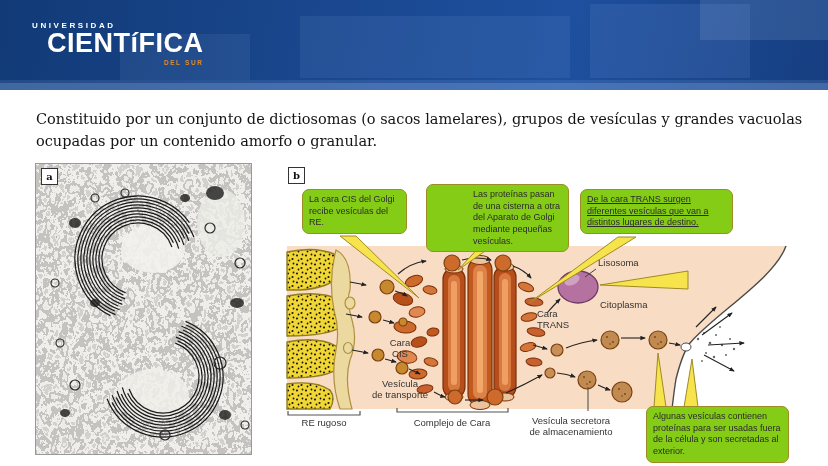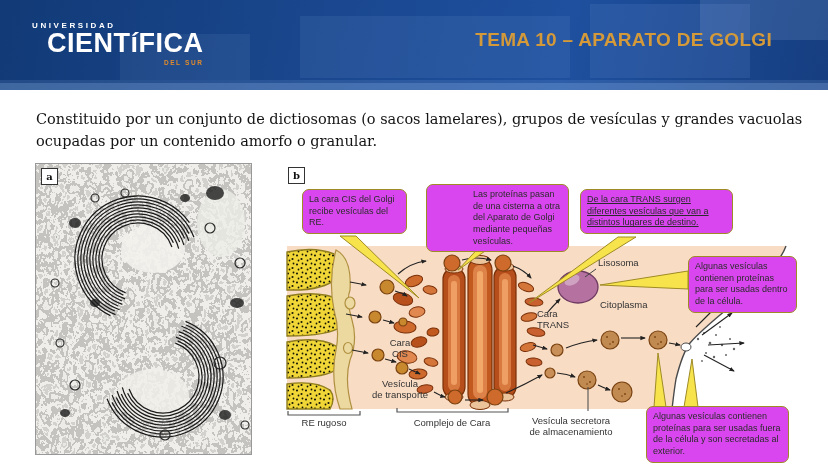--- a/index.html
+++ b/index.html
@@ -32,21 +32,21 @@
   
   .fig-a{position:absolute;left:35px;top:163px;width:217px;height:292px;}
   .fig-b{position:absolute;left:286px;top:163px;width:522px;height:300px;}
   .fig-a svg,.fig-b svg{position:absolute;left:0;top:0;}
   .fig-tag{position:absolute;width:15px;height:15px;background:#fff;border:1px solid #333;
            font:700 10px "DejaVu Serif",serif;color:#111;display:flex;align-items:center;
            justify-content:center;z-index:5;}
   .tag-a{left:6px;top:5px;}
   .tag-b{left:2px;top:4px;}
 
-  .callout{position:absolute;background:#d946ef;border:1.4px solid #9f8b25;border-radius:7px;
+  .callout{position:absolute;background:#84cc16;border:1.4px solid #9f8b25;border-radius:7px;
            padding:4px 6px;font-size:9px;line-height:1.3;color:#2c2c2c;box-sizing:border-box;z-index:4;}
   .c1{left:16px;top:26px;width:105px;}
   .c2{left:140px;top:21px;width:143px;padding-left:46px;}
   .c3{left:294px;top:26px;width:153px;text-decoration:underline;}
   .c4{left:402px;top:93px;width:109px;}
   .c5{left:360px;top:243px;width:143px;}
 
   .dlabel{position:absolute;font-size:9.5px;line-height:1.18;color:#333;
           white-space:pre-line;z-index:3;}
   .tc{text-align:center;}
@@ -69,21 +69,20 @@
     <div class="ph ph2"></div>
     <div class="ph ph3"></div>
     <div class="ph ph4"></div>
     <div class="ph band2"></div>
     <div class="ph band1"></div>
     <div class="logo">
       <div class="logo-top">UNIVERSIDAD</div>
       <div class="logo-main">CIENTíFICA</div>
       <div class="logo-sub">DEL SUR</div>
     </div>
-    <div class="hdr-title">TEMA 10 – APARATO DE GOLGI</div>
   </div>
 
   <div class="para">Constituido por un conjunto de dictiosomas (o sacos lamelares), grupos de vesículas y grandes vacuolas
 ocupadas por un contenido amorfo o granular.</div>
 
   <div class="fig-a">
     <svg width="217" height="292" viewBox="0 0 217 292">
       <defs>
         <filter id="emn" x="0" y="0" width="100%" height="100%">
           <feTurbulence type="fractalNoise" baseFrequency="0.12 0.10" numOctaves="4" seed="8"></feTurbulence>
@@ -326,21 +325,20 @@
         <polygon points="368,244 380,244 372,190"></polygon>
         <polygon points="398,244 412,244 406,196"></polygon>
       </g>
     </svg>
 
     <div class="fig-tag tag-b">b</div>
 
     <div class="callout c1">La cara CIS del Golgi recibe vesículas del RE.</div>
     <div class="callout c2">Las proteínas pasan de una cisterna a otra del Aparato de Golgi mediante pequeñas vesículas.</div>
     <div class="callout c3">De la cara TRANS surgen diferentes vesículas que van a distintos lugares de destino.</div>
-    <div class="callout c4">Algunas vesículas contienen proteínas para ser usadas dentro de la célula.</div>
     <div class="callout c5">Algunas vesículas contienen proteínas para ser usadas fuera de la célula y son secretadas al exterior.</div>
 
     <div class="dlabel l-lisosoma">Lisosoma</div>
     <div class="dlabel l-citoplasma">Citoplasma</div>
     <div class="dlabel l-caratrans">Cara
 TRANS</div>
     <div class="dlabel l-caracis tc">Cara
 CIS</div>
     <div class="dlabel l-vestransp tc">Vesícula
 de transporte</div>

